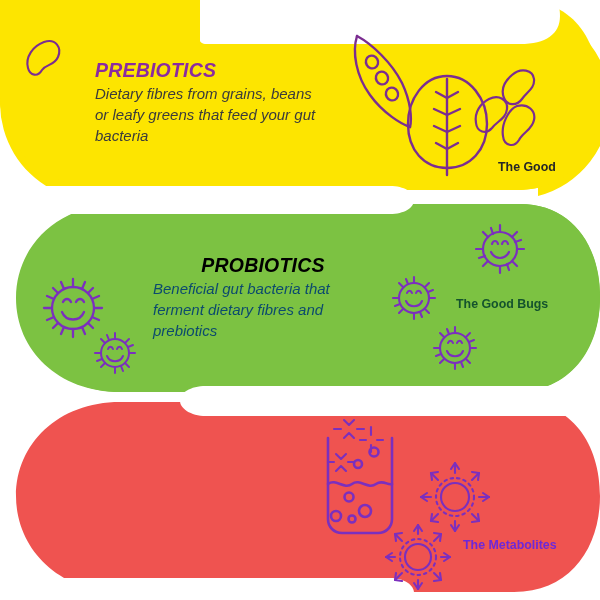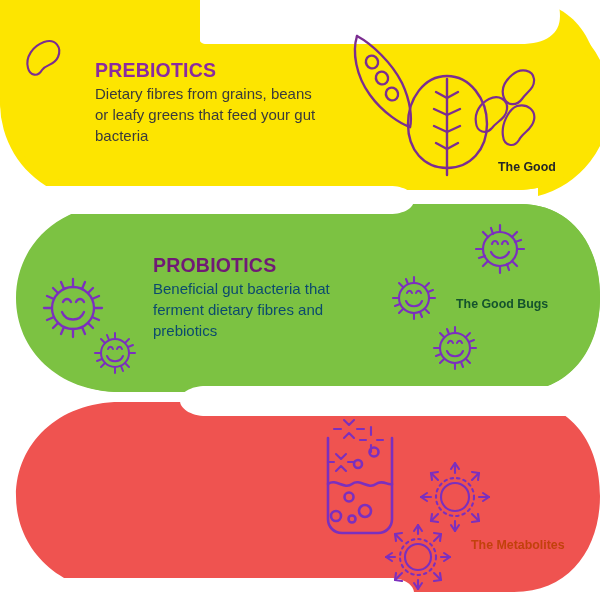--- a/index.html
+++ b/index.html
@@ -20,20 +20,21 @@
   #band-svg {
     position: absolute;
     left: 0;
     top: 0;
     width: 600px;
     height: 600px;
   }
   .band-text {
     position: absolute;
     z-index: 5;
+    font-style: italic;
   }
   .band-heading {
     font-size: 19.5px;
     font-weight: bold;
     letter-spacing: 0.2px;
     margin: 0 0 3px 0;
     line-height: 1.1;
   }
   .band-body {
     font-size: 15px;
@@ -48,28 +49,28 @@
     z-index: 6;
     white-space: nowrap;
   }
   
   #sec1-text  { left: 95px;  top: 60px;  width: 226px; }
   #sec1-head  { color: #8a2ba0; }
   #sec1-body  { color: #3b3b3b; }
   #sec1-tag   { left: 498px; top: 160px; color: #262626; }
   
   #sec2-text  { left: 153px; top: 255px; width: 220px; }
-  #sec2-head  { color: #701a75; }
+  #sec2-head  { color: #000000; text-align: center; }
   #sec2-body  { color: #0c4a6e; }
   #sec2-tag   { left: 456px; top: 297px; color: #14532d; }
   
   #sec3-text  { left: 84px;  top: 453px; width: 215px; }
   #sec3-head  { color: #6b2fc0; }
   #sec3-body  { color: #ffffff; }
-  #sec3-tag   { left: 463px; top: 538px; color: #c2410c; margin-left: 8px; }
+  #sec3-tag   { left: 463px; top: 538px; color: #6d28d9; }
   .icon-layer {
     position: absolute;
     left: 0; top: 0;
     width: 600px; height: 600px;
     pointer-events: none;
     z-index: 4;
   }
 </style>
 </head>
 <body>

